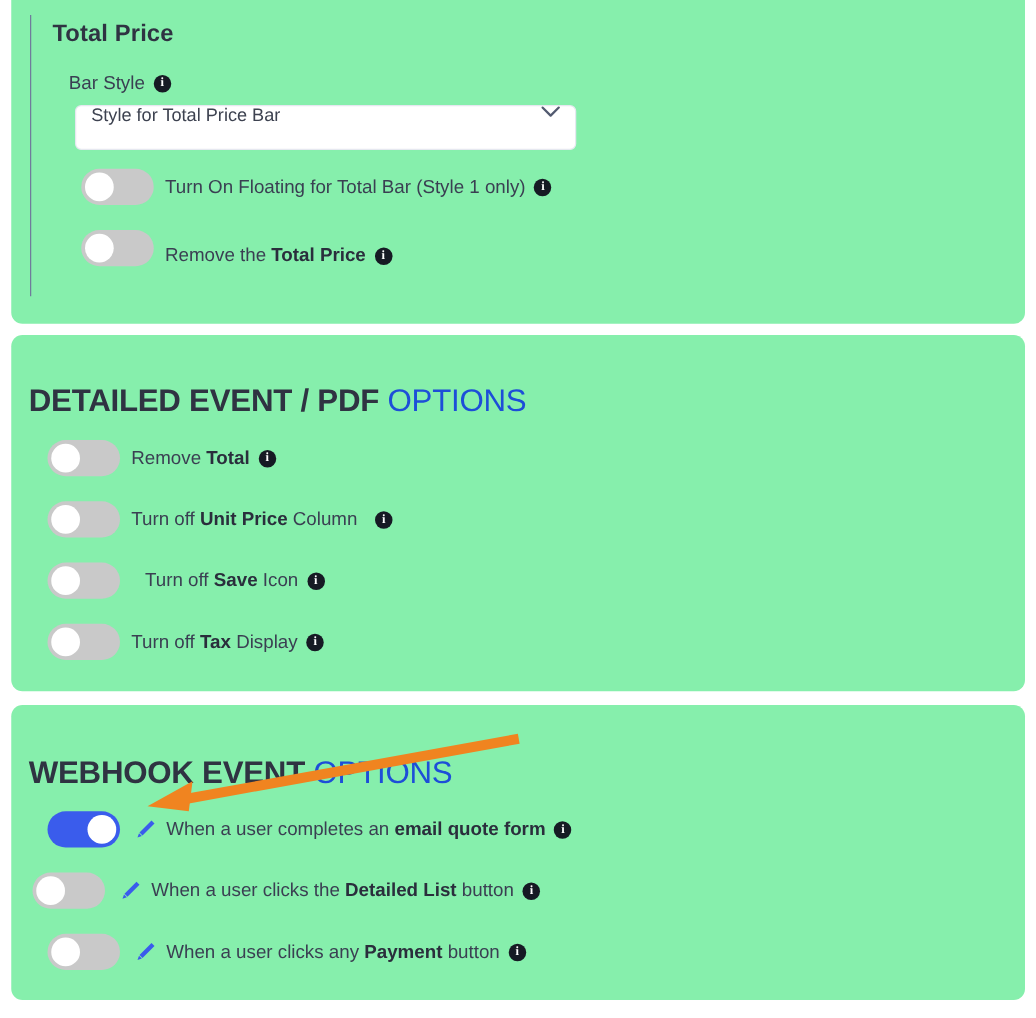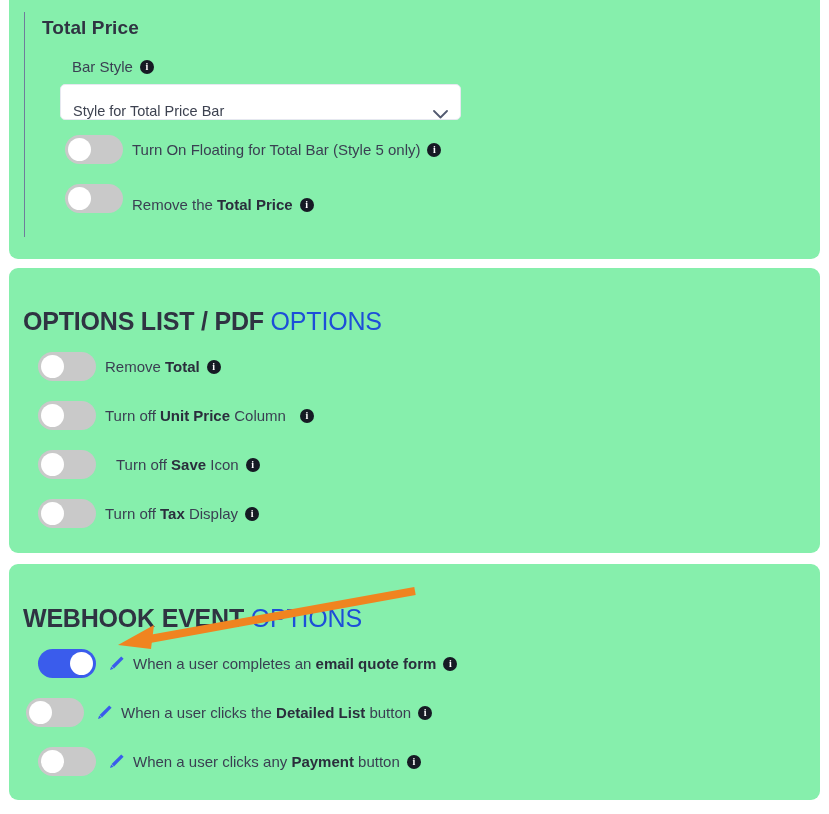--- a/index.html
+++ b/index.html
@@ -48,40 +48,40 @@
     position: absolute;
     left: 33px;
     top: 17px;
     font-size: 19px;
     font-weight: bold;
     letter-spacing: 0.1px;
     color: #2f3342;
   }
   .field-label {
     position: absolute;
-    left: 63px;
+    left: 46px;
     top: 58px;
     font-size: 15px;
     color: #3a3f52;
     display: flex;
     align-items: center;
     gap: 7px;
   }
 
   .select-box {
     position: absolute;
     left: 51px;
     top: 84px;
     width: 401px;
     height: 36px;
     background: #ffffff;
     border: 1px solid #e6e8f0;
     border-radius: 5px;
     display: flex;
-    align-items: flex-end;
+    align-items: flex-start;
     padding: 0 12px;
     font-size: 14.5px;
     color: #3d4250;
   }
   .select-box .caret {
     margin-left: auto;
     display: flex;
     align-items: center;
   }
 
@@ -193,41 +193,41 @@
           <path d="M1 1 L7.5 7.5 L14 1" fill="none" stroke="#525a70" stroke-width="1.8" stroke-linecap="round" stroke-linejoin="round"></path>
         </svg>
       </span>
     </div>
 
     <div class="row" style="left:56px; top:135px;">
       <div class="toggle">
         <div class="knob"></div>
       </div>
       <div class="row-label" style="margin-left:9px;">
-        <span><span>Turn On Floating for Total Bar (Style 5 only)</span></span>
+        <span><span>Turn On Floating for Total Bar (Style 1 only)</span></span>
         <span class="info">i</span>
       </div>
     </div>
 
     <div class="row" style="left:56px; top:184px;align-items:flex-end;">
       <div class="toggle">
         <div class="knob"></div>
       </div>
       <div class="row-label" style="margin-left:9px;">
         <span><span>Remove the </span><b>Total Price</b></span>
         <span class="info">i</span>
       </div>
     </div>
   </section>
 
   <section class="panel" id="panel-pdf">
   </section>
 
   <h2 class="section-heading" id="heading-pdf">
-    <span class="strong">OPTIONS LIST / PDF</span><span class="light"> OPTIONS</span>
+    <span class="strong">DETAILED EVENT / PDF</span><span class="light"> OPTIONS</span>
   </h2>
 
   <div class="row" style="left:38px; top:352px;">
     <div class="toggle">
       <div class="knob"></div>
     </div>
     <div class="row-label" style="margin-left:9px;">
       <span><span>Remove </span><b>Total</b></span>
       <span class="info">i</span>
     </div>

